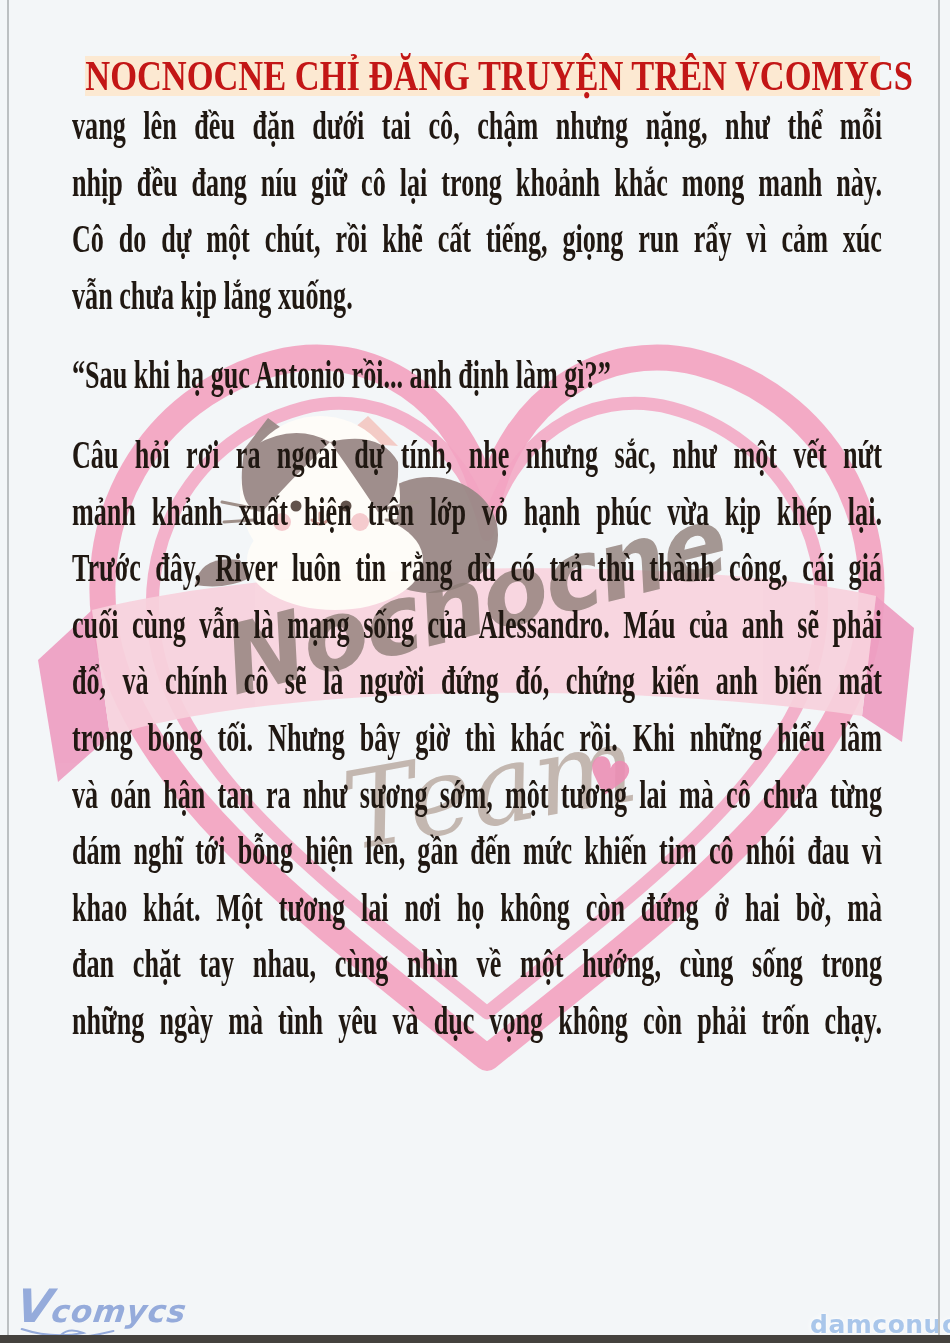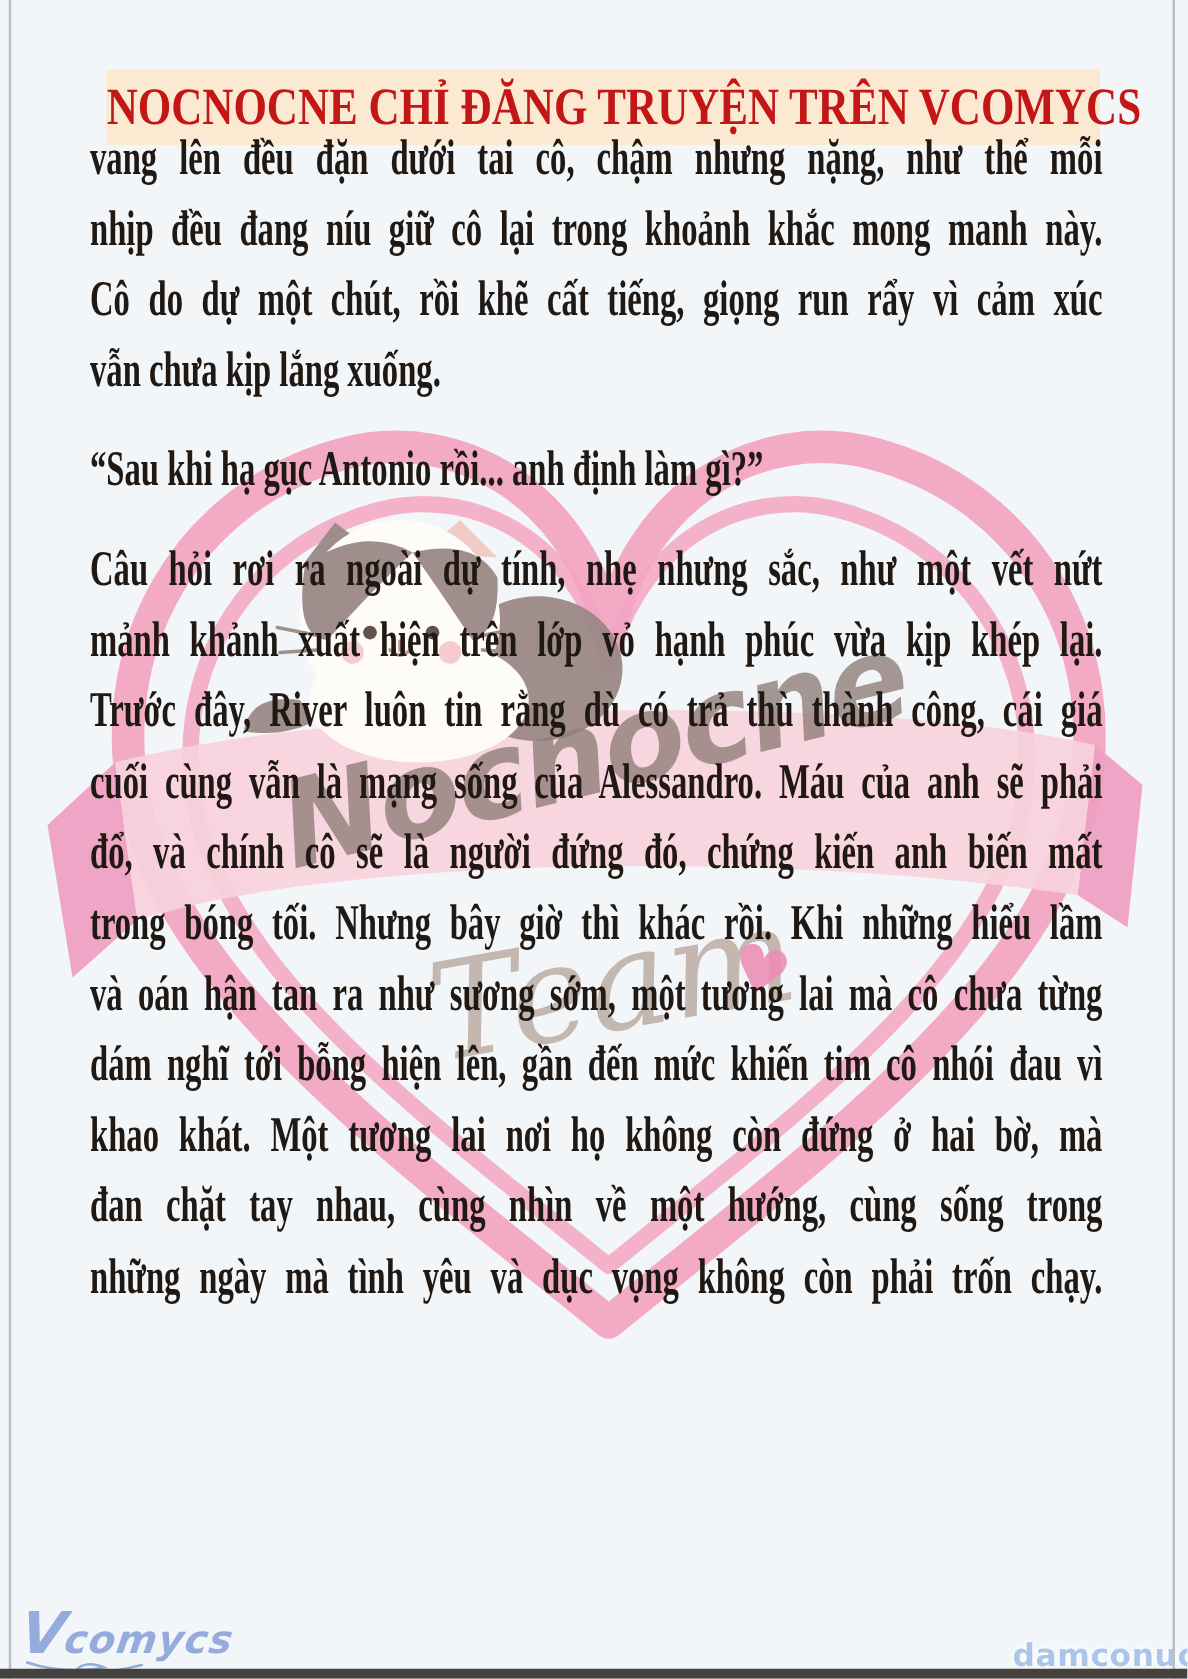--- a/index.html
+++ b/index.html
@@ -29,21 +29,21 @@
     color:#b4a399;opacity:.75;transform:rotate(-10deg);z-index:1;
   }
   .wm-heart-dot{
     position:absolute;left:585px;top:748px;font-size:52px;color:#ec8fb5;
     transform:rotate(14deg);z-index:1;opacity:.9;
     font-family:"DejaVu Sans",sans-serif;
   }
 
   
   .header-banner{
-    position:absolute;left:85px;top:56px;width:795px;height:60px;
+    position:absolute;left:85px;top:56px;width:795px;height:40px;
     background:#fce9d2;z-index:2;display:flex;align-items:center;justify-content:center;
   }
   .header-banner .hb-inner{
     width:970px;flex:none;text-align:center;
     transform:scaleX(0.82);transform-origin:center center;
     font-weight:bold;font-size:42px;color:#c31616;white-space:nowrap;
     letter-spacing:0px;
   }
 
   

